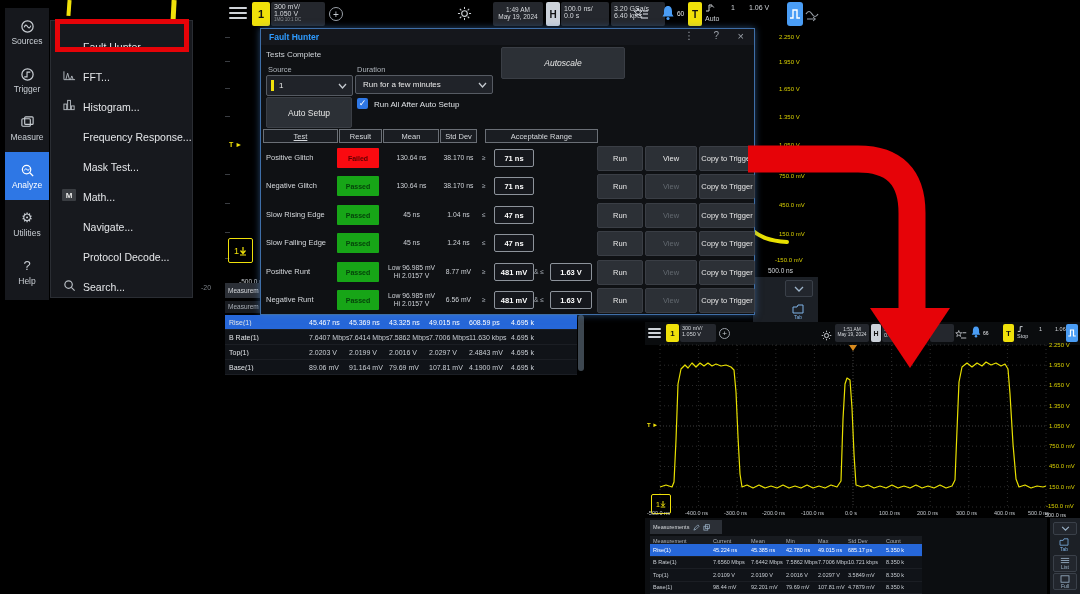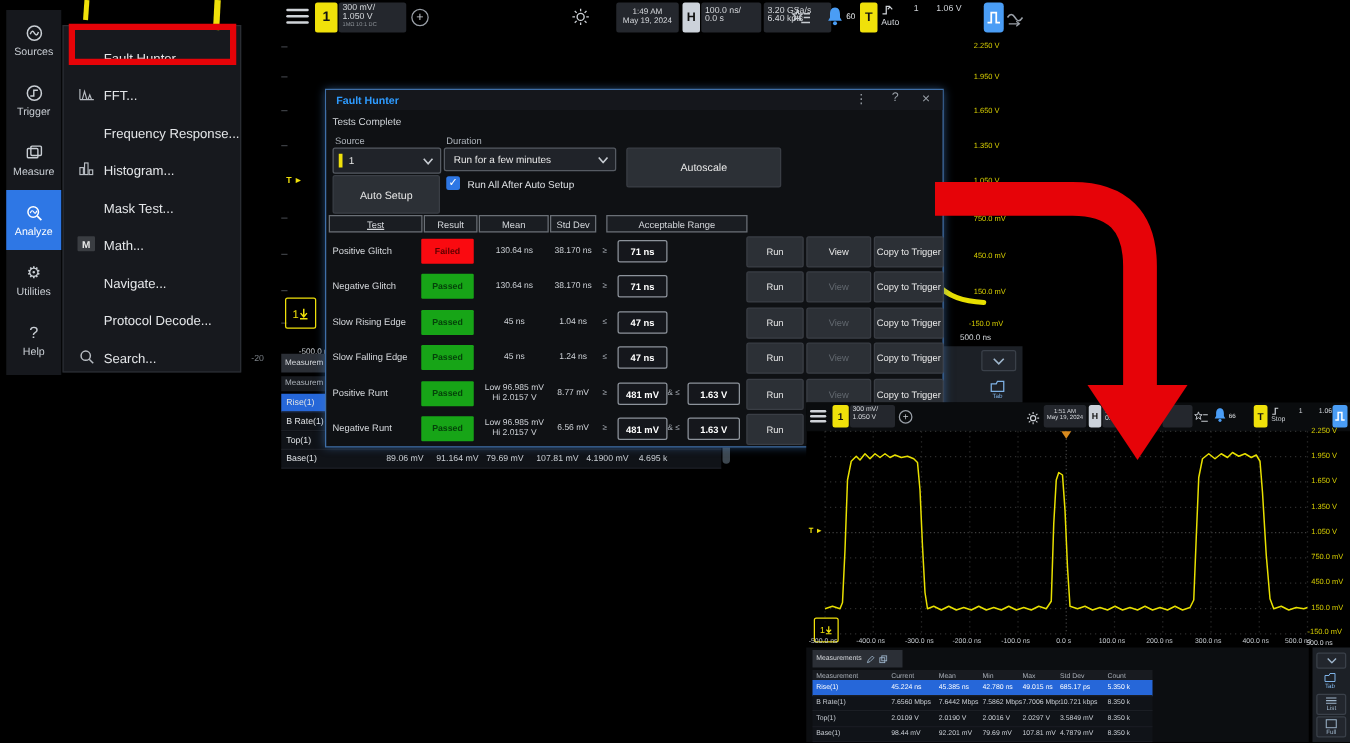--- a/index.html
+++ b/index.html
@@ -36,21 +36,21 @@
   .tb-block{position:absolute;background:#24272d;border-radius:2px;color:#d6d9dd;overflow:hidden;}
   .tb-line{display:block;white-space:nowrap;}
   .badge{position:absolute;border-radius:2px;display:flex;align-items:center;justify-content:center;font-weight:bold;color:#111;}
   .badge.yellow{background:#f0e10a;}
   .badge.gray{background:#ccd2da;}
   .hamburger{position:absolute;color:#cfd3d8;cursor:pointer;}
   .hamburger div{background:#cfd3d8;border-radius:1px;}
   .plus-circle{position:absolute;border:1px solid #9aa0a8;border-radius:50%;color:#c6cbd1;display:flex;align-items:center;justify-content:center;cursor:pointer;}
 
   
-  #dialog{left:35px;top:28px;width:495px;height:287px;background:#0f1114;border:1px solid #3f6fa8;box-shadow:0 0 7px rgba(70,130,200,.55);box-sizing:border-box;margin-top:43px;}
+  #dialog{left:35px;top:28px;width:495px;height:287px;background:#0f1114;border:1px solid #3f6fa8;box-shadow:0 0 7px rgba(70,130,200,.55);box-sizing:border-box;}
   #dlg-header{position:absolute;left:0;top:0;width:100%;height:16px;background:#15171c;}
   #dlg-title{position:absolute;left:8px;top:3px;font-size:8.5px;font-weight:bold;color:#2e9bff;}
   .dlg-hico{position:absolute;top:1px;color:#9aa0a8;font-size:10px;cursor:pointer;}
   .fh-btn{position:absolute;background:#2c3036;border:1px solid #3a3e45;border-radius:2px;color:#e8e8e8;font-size:8.5px;display:flex;align-items:center;justify-content:center;text-align:center;cursor:pointer;}
   .fh-lbl{position:absolute;color:#aeb4bb;font-size:7.5px;}
   .dd{position:absolute;background:#202329;border:1px solid #565b63;border-radius:2px;color:#e8e8e8;font-size:8px;display:flex;align-items:center;cursor:pointer;}
   .dd .chev{margin-left:auto;margin-right:5px;}
   .chev svg{display:block;}
   .src-bar{width:3px;height:11px;background:#f0e10a;margin:0 5px 0 4px;}
   #fh-check{position:absolute;left:96px;top:69px;width:11px;height:11px;background:#2e77e5;border-radius:2px;color:#fff;font-size:9px;line-height:11px;text-align:center;cursor:pointer;}
@@ -151,32 +151,32 @@
     <div class="menu-item">
       <span class="mi-ico">
           <svg width="13" height="12" viewBox="0 0 14 12">
             <path d="M1 11 V2 M1 11 H13" stroke="#b7bcc2" stroke-width="1" fill="none"></path>
             <path d="M3 11 L5 4 L7 11 M8 11 L9.5 7 L11 11" stroke="#b7bcc2" stroke-width="1" fill="none"></path>
           </svg>
         </span>
       <span>FFT...</span>
     </div>
     <div class="menu-item">
-      <span class="mi-ico"></span>
-      <span>Frequency Response...</span>
-    </div>
-    <div class="menu-item">
       <span class="mi-ico">
           <svg width="13" height="12" viewBox="0 0 14 12">
             <rect x="1" y="5" width="3" height="6" fill="none" stroke="#b7bcc2"></rect>
             <rect x="5" y="1" width="3" height="10" fill="none" stroke="#b7bcc2"></rect>
             <rect x="9" y="7" width="3" height="4" fill="none" stroke="#b7bcc2"></rect>
           </svg>
         </span>
       <span>Histogram...</span>
+    </div>
+    <div class="menu-item">
+      <span class="mi-ico"></span>
+      <span>Frequency Response...</span>
     </div>
     <div class="menu-item">
       <span class="mi-ico"></span>
       <span>Mask Test...</span>
     </div>
     <div class="menu-item">
       <span class="mi-ico">
           <span class="math-badge">M</span>
         </span>
       <span>Math...</span>
@@ -393,21 +393,21 @@
       </div>
       <span class="fh-lbl" style="left:96px;top:36px;">Duration</span>
       <div class="dd" style="left:94px;top:46px;width:138px;height:19px;padding-left:7px;box-sizing:border-box;">
         <span>Run for a few minutes</span>
         <span class="chev">
             <svg width="9" height="6" viewBox="0 0 9 6">
               <path d="M1 1 L4.5 5 L8 1" fill="none" stroke="#c6cbd1" stroke-width="1.3"></path>
             </svg>
           </span>
       </div>
-      <div class="fh-btn" style="left:240px;top:46px;width:122px;height:30px;">Autoscale</div>
+      <div class="fh-btn" style="left:240px;top:18px;width:122px;height:30px;font-style:italic;">Autoscale</div>
       <div class="fh-btn" style="left:5px;top:68px;width:84px;height:29px;">Auto Setup</div>
       <div id="fh-check">✓</div>
       <span id="fh-checklbl">Run All After Auto Setup</span>
 
       <div class="fh-hcell" style="left:2px;width:75px;text-decoration:underline;">Test</div>
       <div class="fh-hcell" style="left:78px;width:43px;">Result</div>
       <div class="fh-hcell" style="left:122px;width:56px;">Mean</div>
       <div class="fh-hcell" style="left:179px;width:37px;">Std Dev</div>
       <div class="fh-hcell" style="left:224px;width:113px;">Acceptable Range</div>
 

